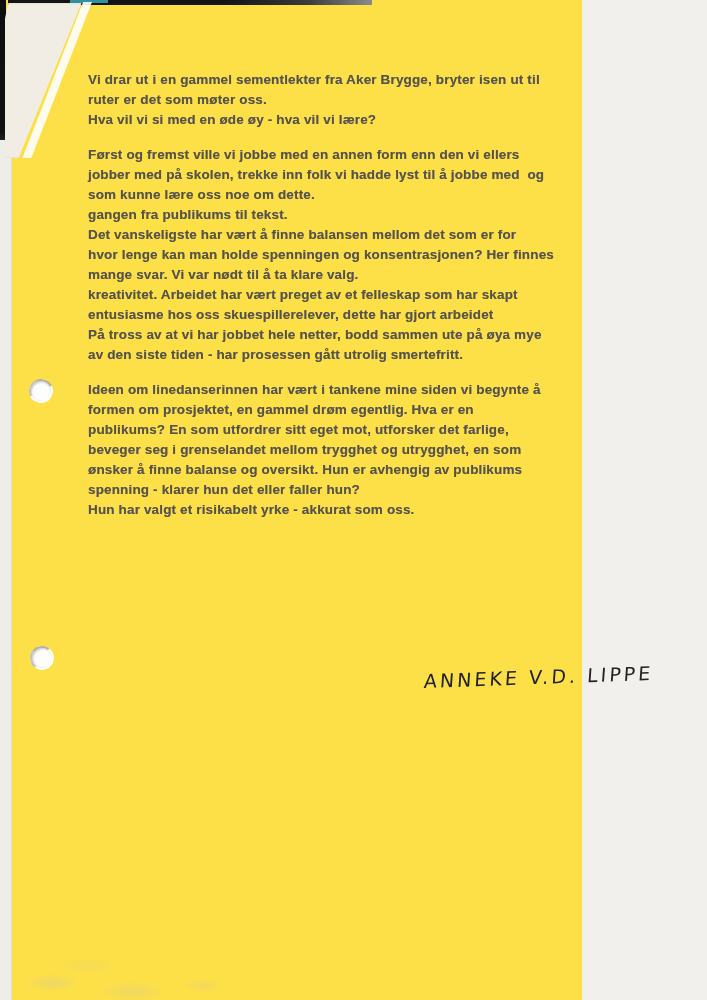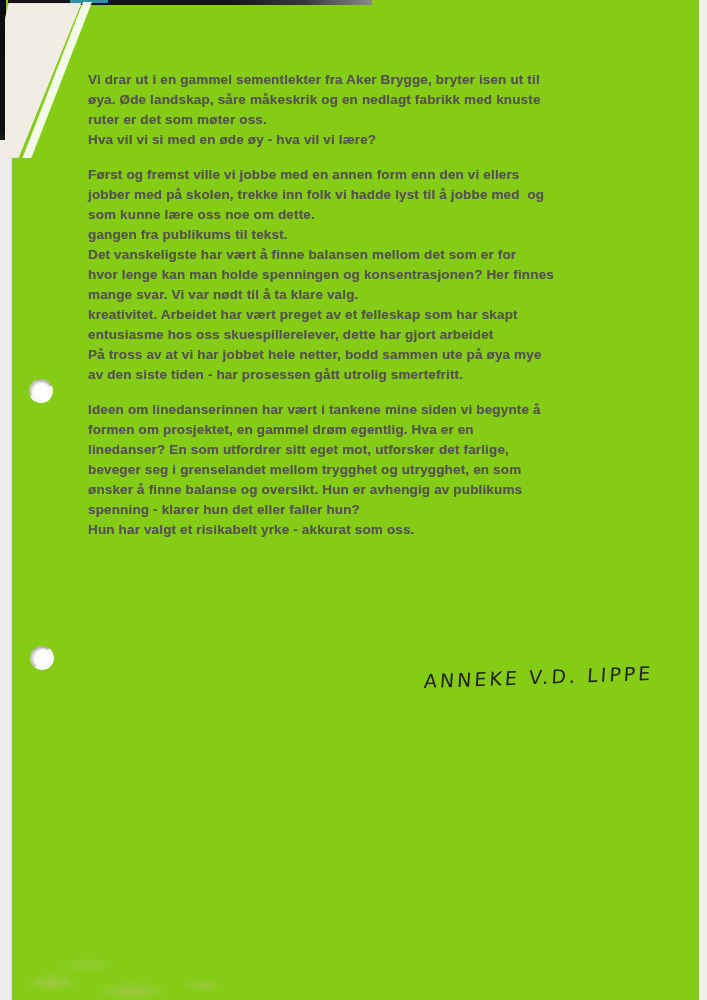--- a/index.html
+++ b/index.html
@@ -2,22 +2,22 @@
 <html><head>
 <meta charset="utf-8">
 <style>
   html,body{margin:0;padding:0;}
   body{
     width:707px;height:1000px;position:relative;overflow:hidden;
     background:#f2f0ec;
     font-family:"Liberation Sans",sans-serif;
   }
   .page{
-    position:absolute;left:0;top:0;width:699px;height:1000px;
-    background:#84cc16;
+    position:absolute;left:0;top:0;width:582px;height:1000px;
+    background:#fde047;
   }
   
   .scan-top{
     position:absolute;left:8px;top:0;width:364px;height:5px;
     background:linear-gradient(to right,#141414 0%,#141414 60%,#3a3a3a 82%,#8a8a8a 100%);
   }
   .scan-teal{
     position:absolute;left:70px;top:0;width:38px;height:3px;
     background:#2f929e;
   }
@@ -98,21 +98,20 @@
   <div class="fold-flap"></div>
 
   <div class="hole h1"></div>
   <div class="hole h2"></div>
   <div class="mottle"></div>
 
   <div class="textblock">
 
     <div class="para">
       <div class="line">Vi drar ut i en gammel sementlekter fra Aker Brygge, bryter isen ut til</div>
-      <div class="line">øya. Øde landskap, såre måkeskrik og en nedlagt fabrikk med knuste</div>
       <div class="line">ruter er det som møter oss.</div>
       <div class="line">Hva vil vi si med en øde øy - hva vil vi lære?</div>
     </div>
 
     <div class="para">
       <div class="line">Først og fremst ville vi jobbe med en annen form enn den vi ellers</div>
       <div class="line">jobber med på skolen, trekke inn folk vi hadde lyst til å jobbe med  og</div>
       <div class="line">som kunne lære oss noe om dette.</div>
       <div class="line">gangen fra publikums til tekst.</div>
       <div class="line">Det vanskeligste har vært å finne balansen mellom det som er for</div>
@@ -120,21 +119,21 @@
       <div class="line">mange svar. Vi var nødt til å ta klare valg.</div>
       <div class="line">kreativitet. Arbeidet har vært preget av et felleskap som har skapt</div>
       <div class="line">entusiasme hos oss skuespillerelever, dette har gjort arbeidet</div>
       <div class="line">På tross av at vi har jobbet hele netter, bodd sammen ute på øya mye</div>
       <div class="line">av den siste tiden - har prosessen gått utrolig smertefritt.</div>
     </div>
 
     <div class="para">
       <div class="line">Ideen om linedanserinnen har vært i tankene mine siden vi begynte å</div>
       <div class="line">formen om prosjektet, en gammel drøm egentlig. Hva er en</div>
-      <div class="line">linedanser? En som utfordrer sitt eget mot, utforsker det farlige,</div>
+      <div class="line">publikums? En som utfordrer sitt eget mot, utforsker det farlige,</div>
       <div class="line">beveger seg i grenselandet mellom trygghet og utrygghet, en som</div>
       <div class="line">ønsker å finne balanse og oversikt. Hun er avhengig av publikums</div>
       <div class="line">spenning - klarer hun det eller faller hun?</div>
       <div class="line">Hun har valgt et risikabelt yrke - akkurat som oss.</div>
     </div>
 
   </div>
 
   <div class="signature">Anneke v.d. Lippe</div>
 

